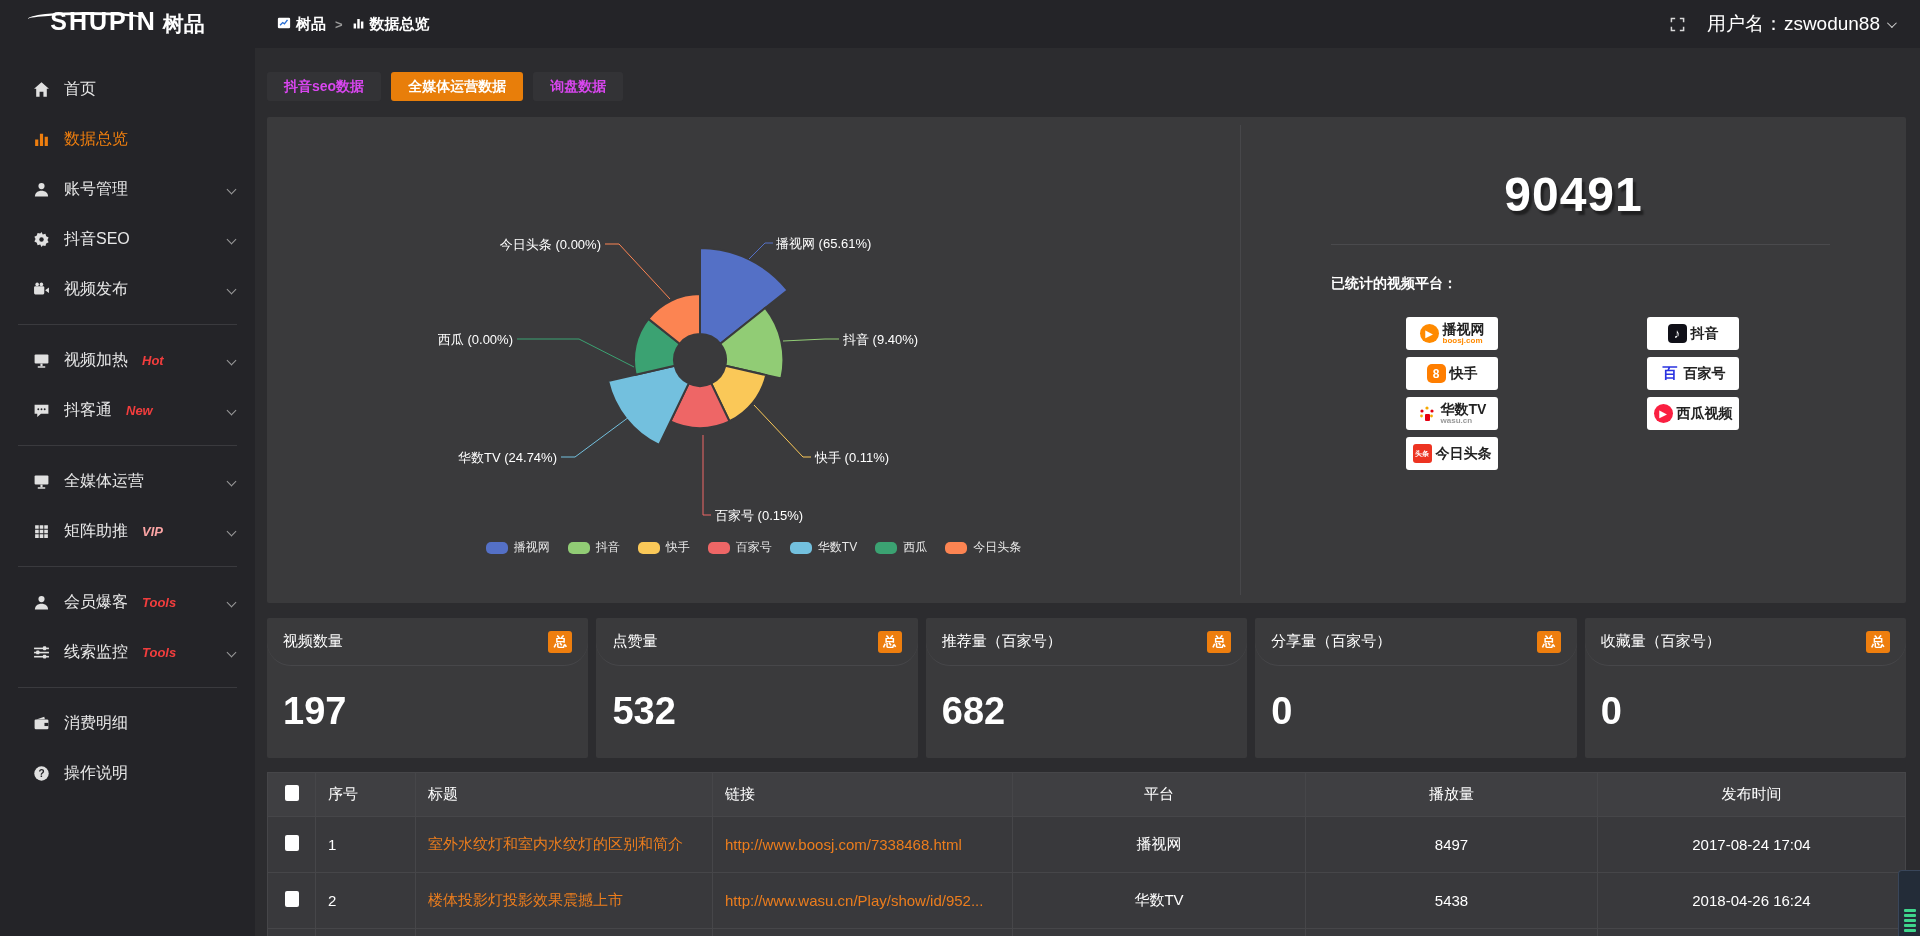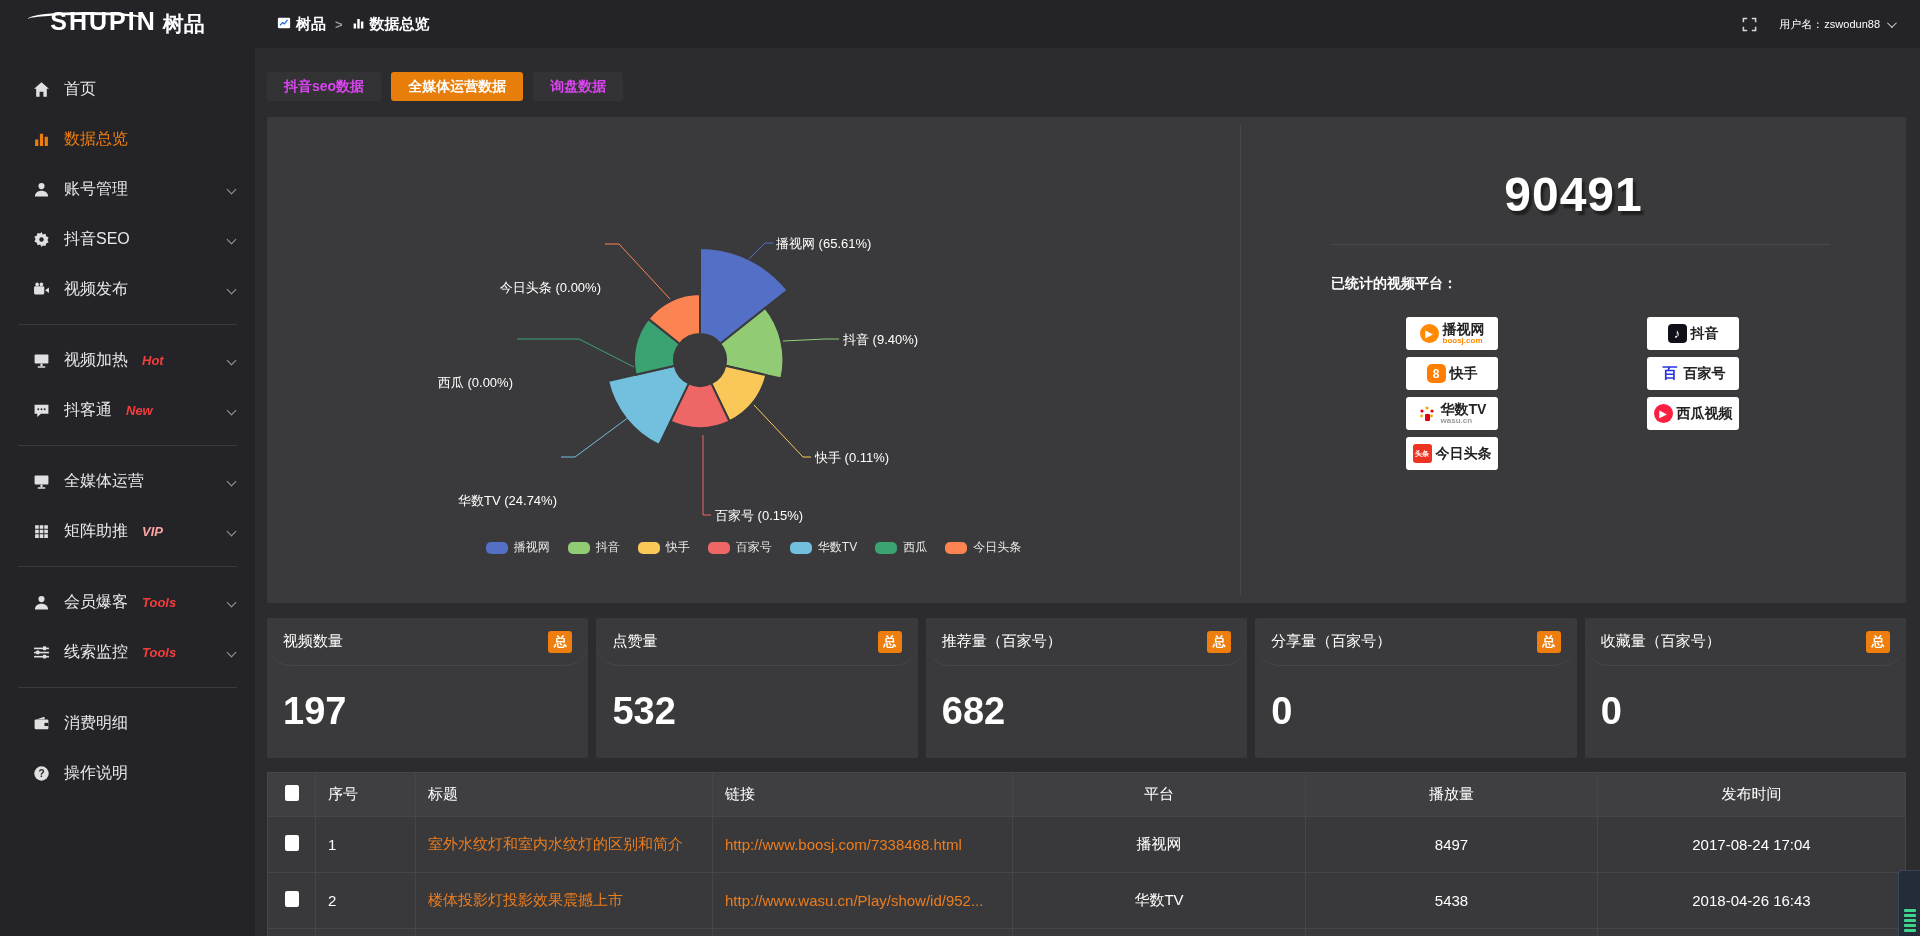--- a/index.html
+++ b/index.html
@@ -12,21 +12,21 @@
   }
   
   .topbar { position:absolute; top:0; left:0; right:0; height:48px; background:#242428; display:flex; align-items:center; z-index:5; }
   .logo { width:255px; display:flex; align-items:flex-end; justify-content:center; gap:6px; position:relative; padding-bottom:6px; }
   .logo-arc { position:absolute; top:3px; left:28px; width:118px; height:14px; border-top:3px solid #fff; border-radius:50%; }
   .logo-en { font-size:25px; font-weight:bold; letter-spacing:2px; line-height:1; }
   .logo-cn { font-size:21px; font-weight:bold; line-height:1; }
   .breadcrumb { display:flex; align-items:center; gap:9px; margin-left:22px; font-size:15px; font-weight:bold; }
   .crumb { display:flex; align-items:center; gap:5px; cursor:pointer; }
   .crumb-sep { color:#9a9a9a; font-size:13px; }
-  .topbar-right { margin-left:auto; display:flex; align-items:center; gap:22px; padding-right:26px; font-size:11px; }
+  .topbar-right { margin-left:auto; display:flex; align-items:center; gap:22px; padding-right:26px; font-size:19px; }
   .user-box { display:flex; align-items:center; gap:7px; cursor:pointer; }
   .chev { width:7px; height:7px; border-right:1.5px solid #cfcfcf; border-bottom:1.5px solid #cfcfcf; transform:rotate(45deg) translateY(-2px); display:inline-block; }
 
   
   .sidebar { position:absolute; top:48px; left:0; bottom:0; width:255px; background:#242428; padding-top:16px; z-index:4; }
   .side-item { height:50px; display:flex; align-items:center; padding:0 20px 0 32px; cursor:pointer; font-size:16px; color:#e8e8e8; }
   .side-item .ic { width:18px; height:18px; margin-right:14px; display:flex; align-items:center; justify-content:center; color:#e0e0e0; flex:none; }
   .side-item.active, .side-item.active .ic { color:#ee7e0e; }
   .side-badge { font-size:13px; font-weight:bold; font-style:italic; margin-left:14px; }
   .side-chev { margin-left:auto; width:7px; height:7px; border-right:1.5px solid #9a9a9a; border-bottom:1.5px solid #9a9a9a; transform:rotate(45deg); }
@@ -36,21 +36,21 @@
   .main { position:absolute; top:48px; left:255px; right:0; bottom:0; padding:24px 14px 0 12px; overflow:hidden; }
   .tabs { display:flex; gap:10px; }
   .tab { height:29px; padding:0 17px; display:flex; align-items:center; background:#333336; border-radius:3px; font-size:14px; font-weight:bold; cursor:pointer; color:#d946ef; }
   .tab.active { background:#e87e0a; color:#fff; }
 
   
   .chart-panel { margin-top:16px; height:486px; background:#3a3a3c; border-radius:2px; display:flex; position:relative; }
   .chart-left { width:973px; position:relative; flex:none; }
   .chart-left svg.pie { position:absolute; left:0; top:0; }
   .pie-label { position:absolute; font-size:13px; color:#fff; white-space:nowrap; }
-  .pie-label.end { transform:translateX(-100%);margin-top:43px; }
+  .pie-label.end { transform:translateX(-100%); }
   .legend { position:absolute; left:0; right:0; top:422px; display:flex; justify-content:center; gap:18px; }
   .legend-item { display:flex; align-items:center; gap:6px; font-size:12px; color:#e8e8e8; cursor:pointer; }
   .legend-mark { width:22px; height:12px; border-radius:5px; }
   .v-divider { width:1px; background:#47474a; margin:8px 0; }
   .chart-right { flex:1; position:relative; }
   .total-num { text-align:center; font-size:48px; font-weight:bold; margin-top:50px; letter-spacing:1px; text-shadow:3px 4px 2px rgba(0,0,0,0.45); }
   .total-label { text-align:center; font-size:14px; font-weight:bold; margin-top:32px; }
   .h-divider { height:1px; background:#4a4a4d; margin:22px 76px 0 90px; }
   .platforms-label { margin:30px 0 0 90px; font-size:14px; font-weight:bold; }
   .platform-grid { margin:24px 0 0 165px; width:420px; display:grid; grid-template-columns:92px 92px; column-gap:149px; row-gap:7px; }
@@ -458,21 +458,21 @@
           <td class="col-c">8497</td>
           <td class="col-c">2017-08-24 17:04</td>
         </tr>
         <tr>
           <td class="col-c"><span class="cbx"></span></td>
           <td class="col-l">2</td>
           <td class="col-l link">楼体投影灯投影效果震撼上市</td>
           <td class="col-l link">http://www.wasu.cn/Play/show/id/952...</td>
           <td class="col-c">华数TV</td>
           <td class="col-c">5438</td>
-          <td class="col-c">2018-04-26 16:43</td>
+          <td class="col-c">2018-04-26 16:24</td>
         </tr>
         <tr>
           <td class="col-c"></td>
           <td></td>
           <td></td>
           <td></td>
           <td></td>
           <td></td>
           <td></td>
         </tr>

